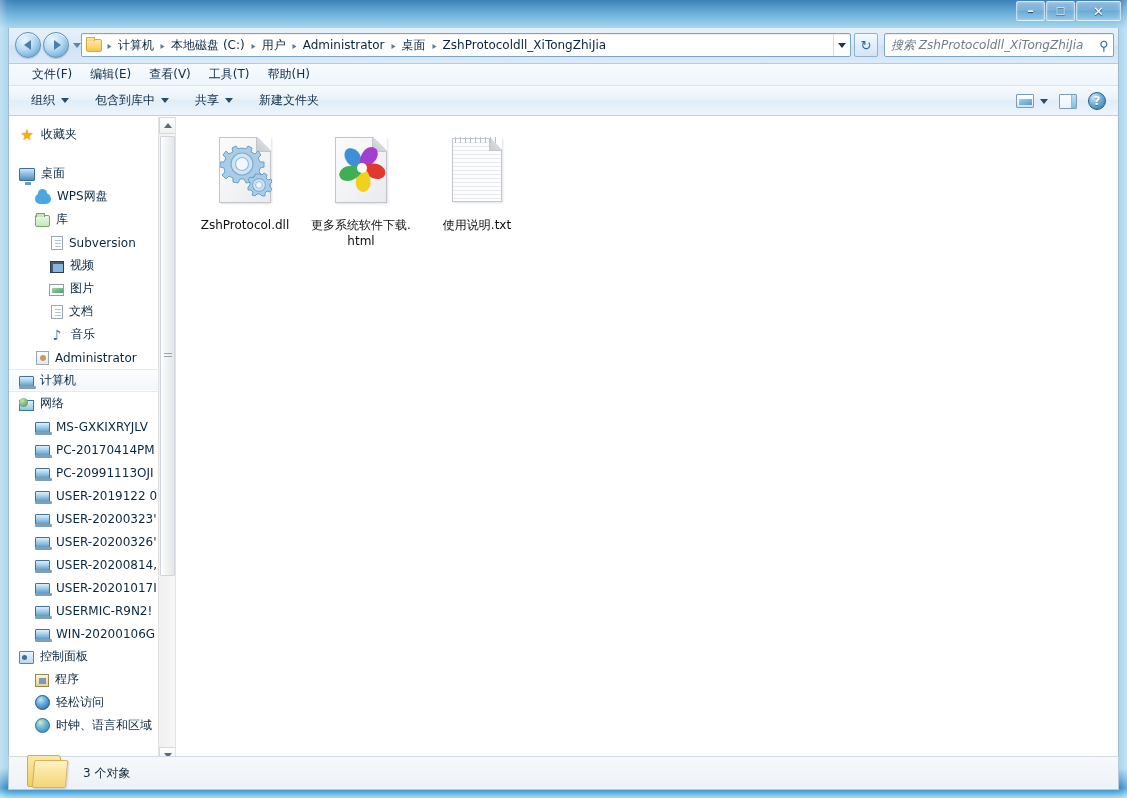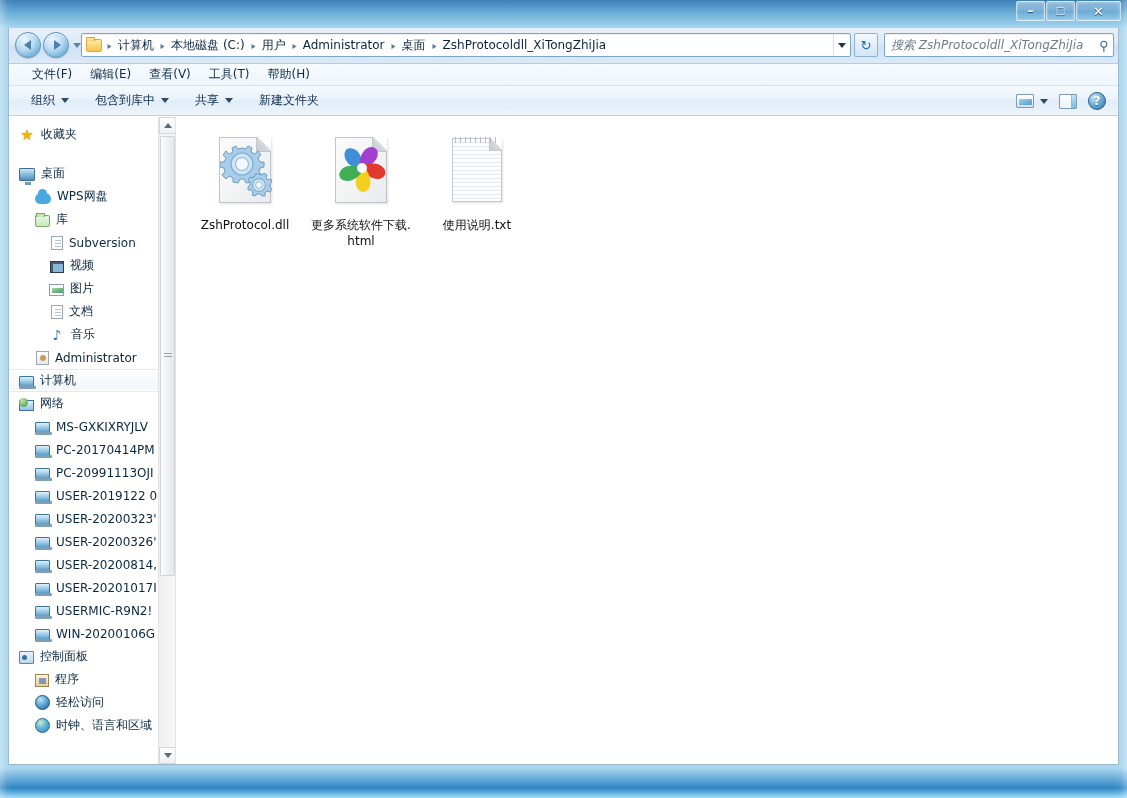--- a/index.html
+++ b/index.html
@@ -702,15 +702,22 @@
               </div>
             </div>
             <div class="file-label">使用说明.txt</div>
           </div>
 
         </div>
       </div>
     </div>
   </div>
 
+  <div id="statusbar">
+    <div id="status-folder">
+      <span class="folder-back"></span>
+      <span class="folder-front"></span>
+    </div>
+    <div id="status-text">3 个对象</div>
+  </div>
 
   <div id="frame-glass"></div>
 </div>
 
 </body></html>

